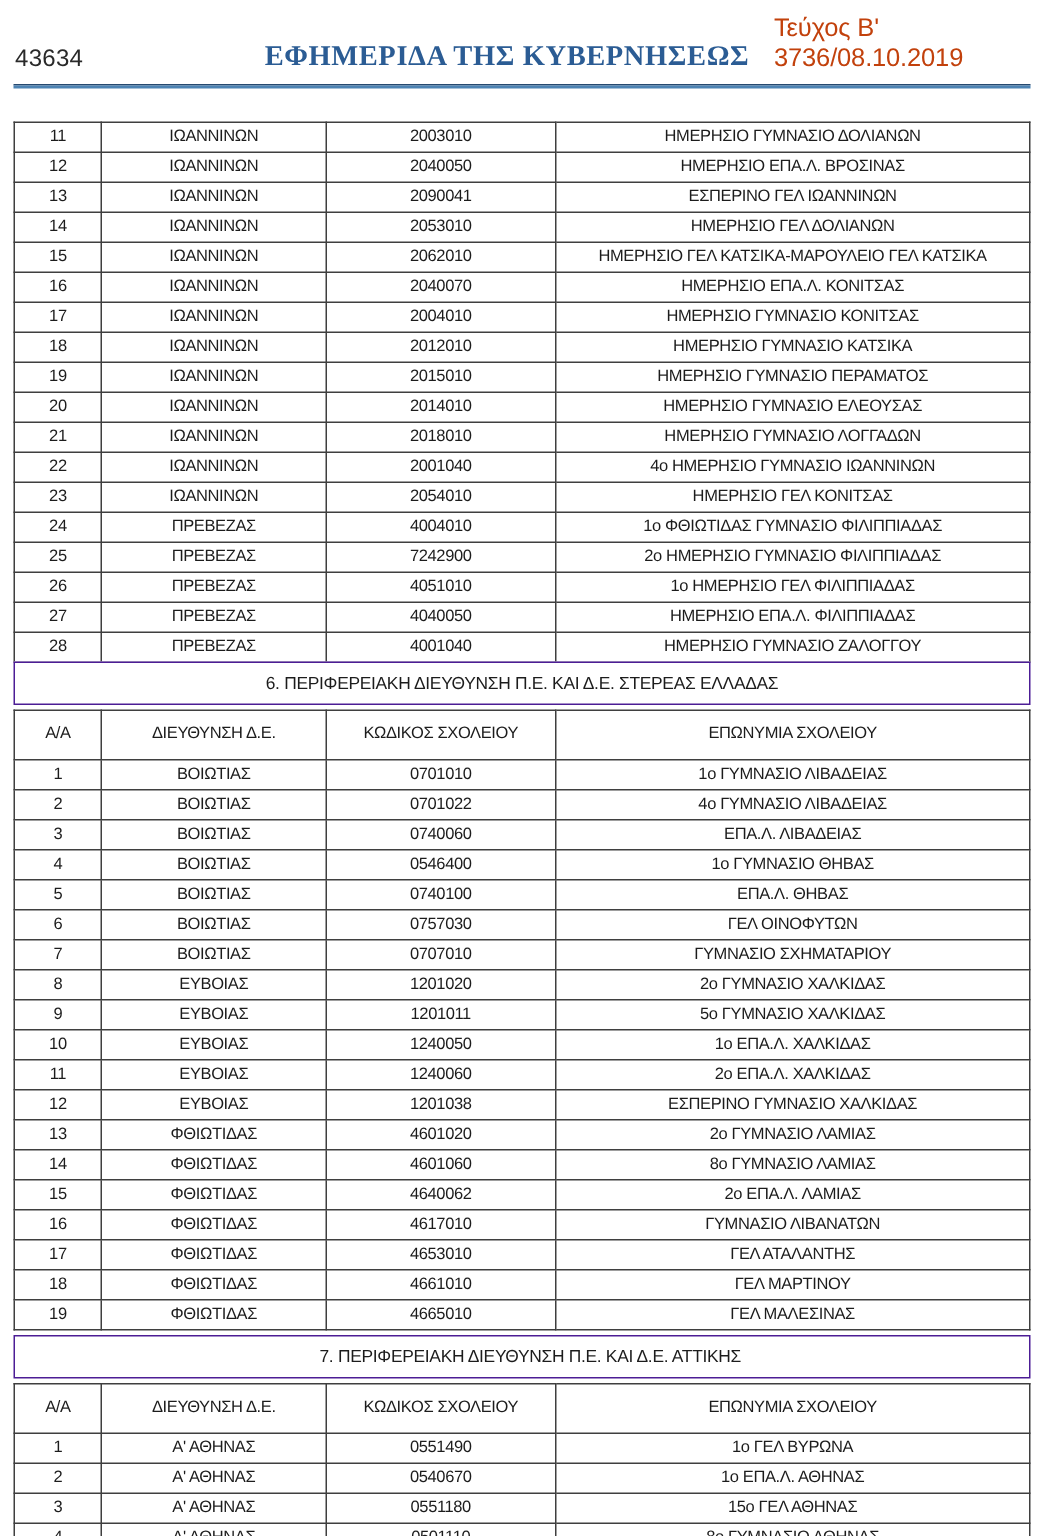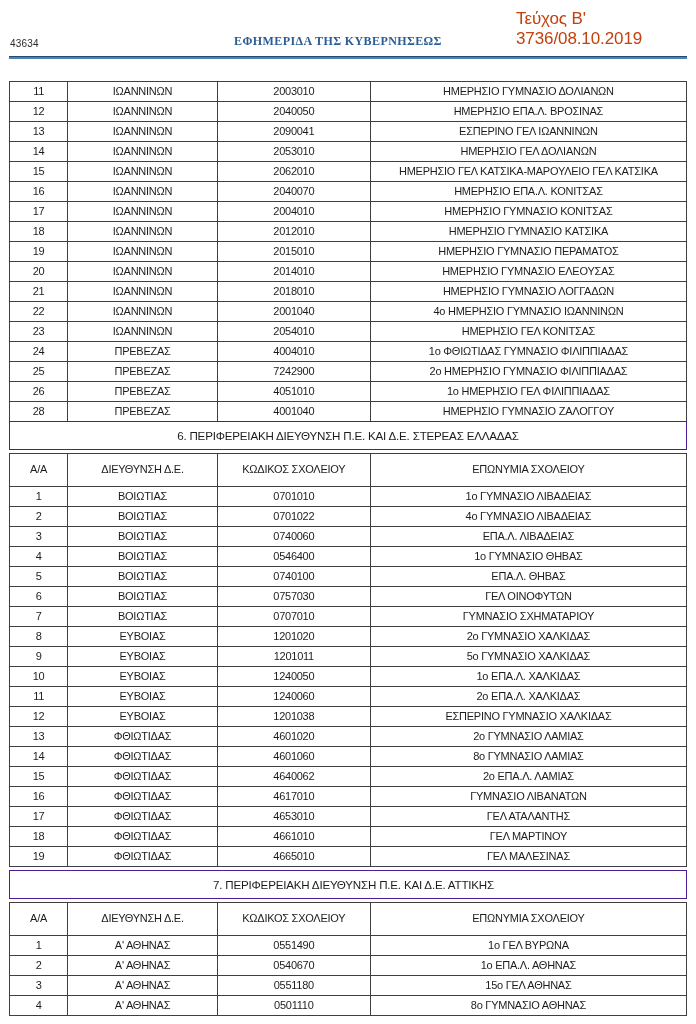--- a/index.html
+++ b/index.html
@@ -10,26 +10,26 @@
     -webkit-font-smoothing:antialiased;
   }
   .page{padding:0 9px;}
 
   
   .head{
     display:flex;align-items:flex-end;
     padding:9px 1px 7px 1px;
   }
   .head .pagenum{
-    width:150px;font-size:10px;color:#2a2a2a;letter-spacing:.2px;
+    width:150px;font-size:16px;color:#2a2a2a;letter-spacing:.2px;
   }
   .head .gztitle{
     flex:1;text-align:center;
     font-family:"Liberation Serif", serif;
-    font-weight:bold;font-size:12px;letter-spacing:.4px;
+    font-weight:bold;font-size:19px;letter-spacing:.4px;
     color:#2b5c94;
   }
   .head .issue{
     width:170px;text-align:left;
     font-size:17px;color:#c2410c;letter-spacing:-.1px;
   }
   .rule-dark{height:1px;background:#27496f;}
   .rule-blue{height:2px;background:#4d83b3;}
 
   
@@ -172,20 +172,26 @@
             <td>25</td>
             <td>ΠΡΕΒΕΖΑΣ</td>
             <td>7242900</td>
             <td>2ο ΗΜΕΡΗΣΙΟ ΓΥΜΝΑΣΙΟ ΦΙΛΙΠΠΙΑΔΑΣ</td>
           </tr>
           <tr>
             <td>26</td>
             <td>ΠΡΕΒΕΖΑΣ</td>
             <td>4051010</td>
             <td>1ο ΗΜΕΡΗΣΙΟ ΓΕΛ ΦΙΛΙΠΠΙΑΔΑΣ</td>
+          </tr>
+          <tr>
+            <td>27</td>
+            <td>ΠΡΕΒΕΖΑΣ</td>
+            <td>4040050</td>
+            <td>ΗΜΕΡΗΣΙΟ ΕΠΑ.Λ. ΦΙΛΙΠΠΙΑΔΑΣ</td>
           </tr>
           <tr>
             <td>28</td>
             <td>ΠΡΕΒΕΖΑΣ</td>
             <td>4001040</td>
             <td>ΗΜΕΡΗΣΙΟ ΓΥΜΝΑΣΙΟ ΖΑΛΟΓΓΟΥ</td>
           </tr>
         </tbody>
     </table>
 

